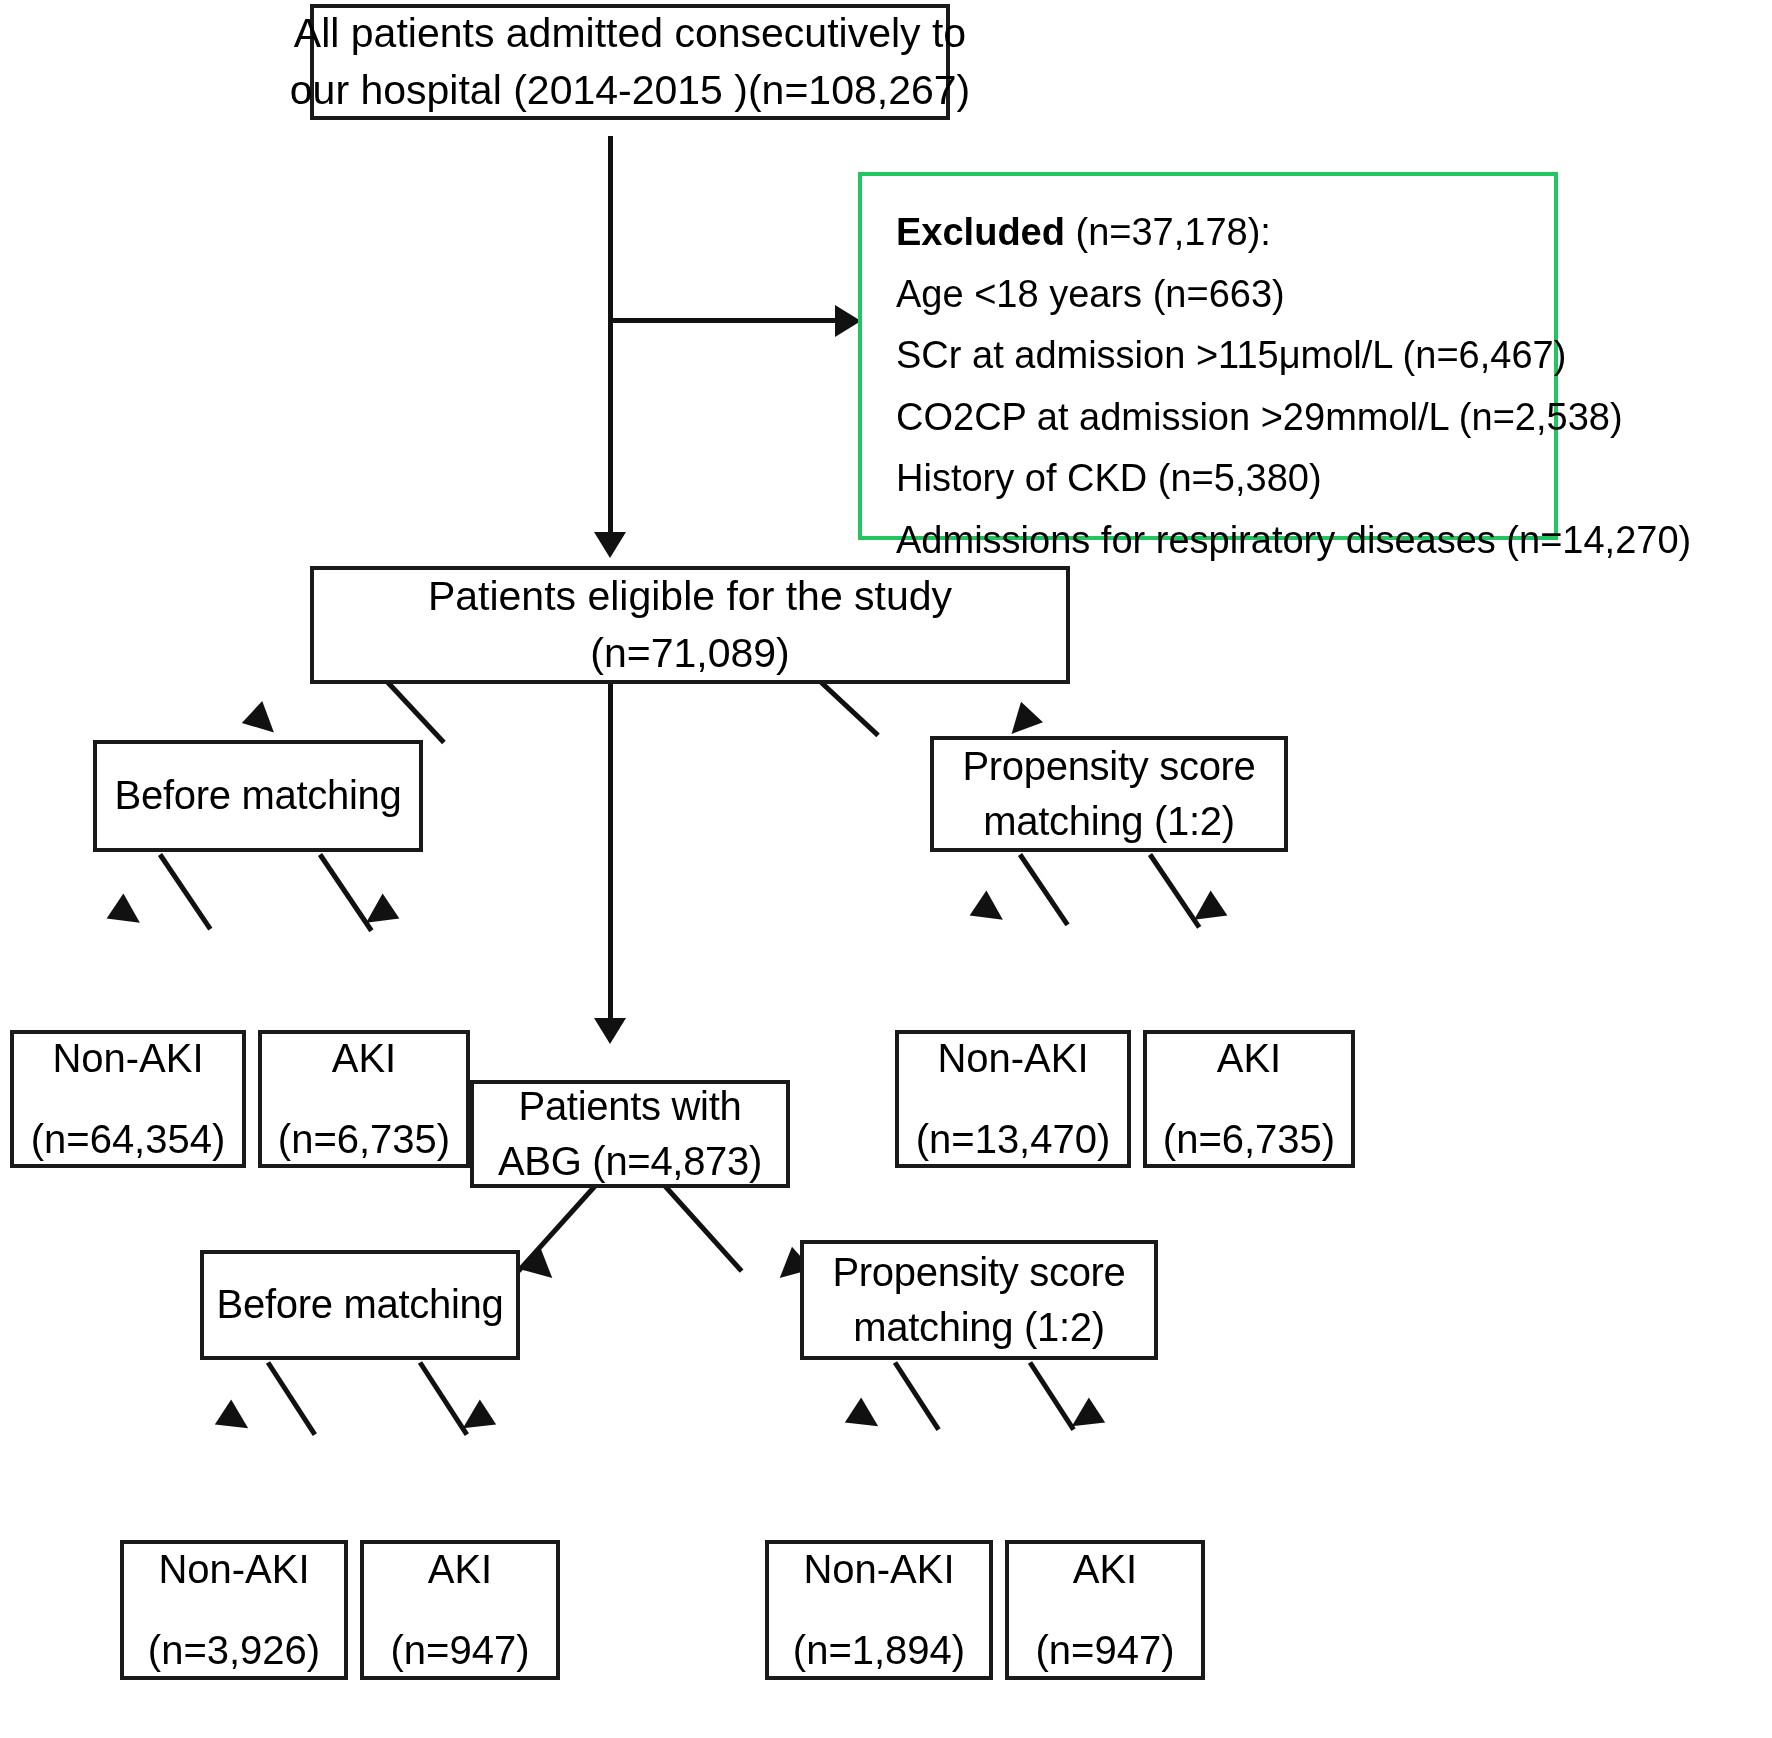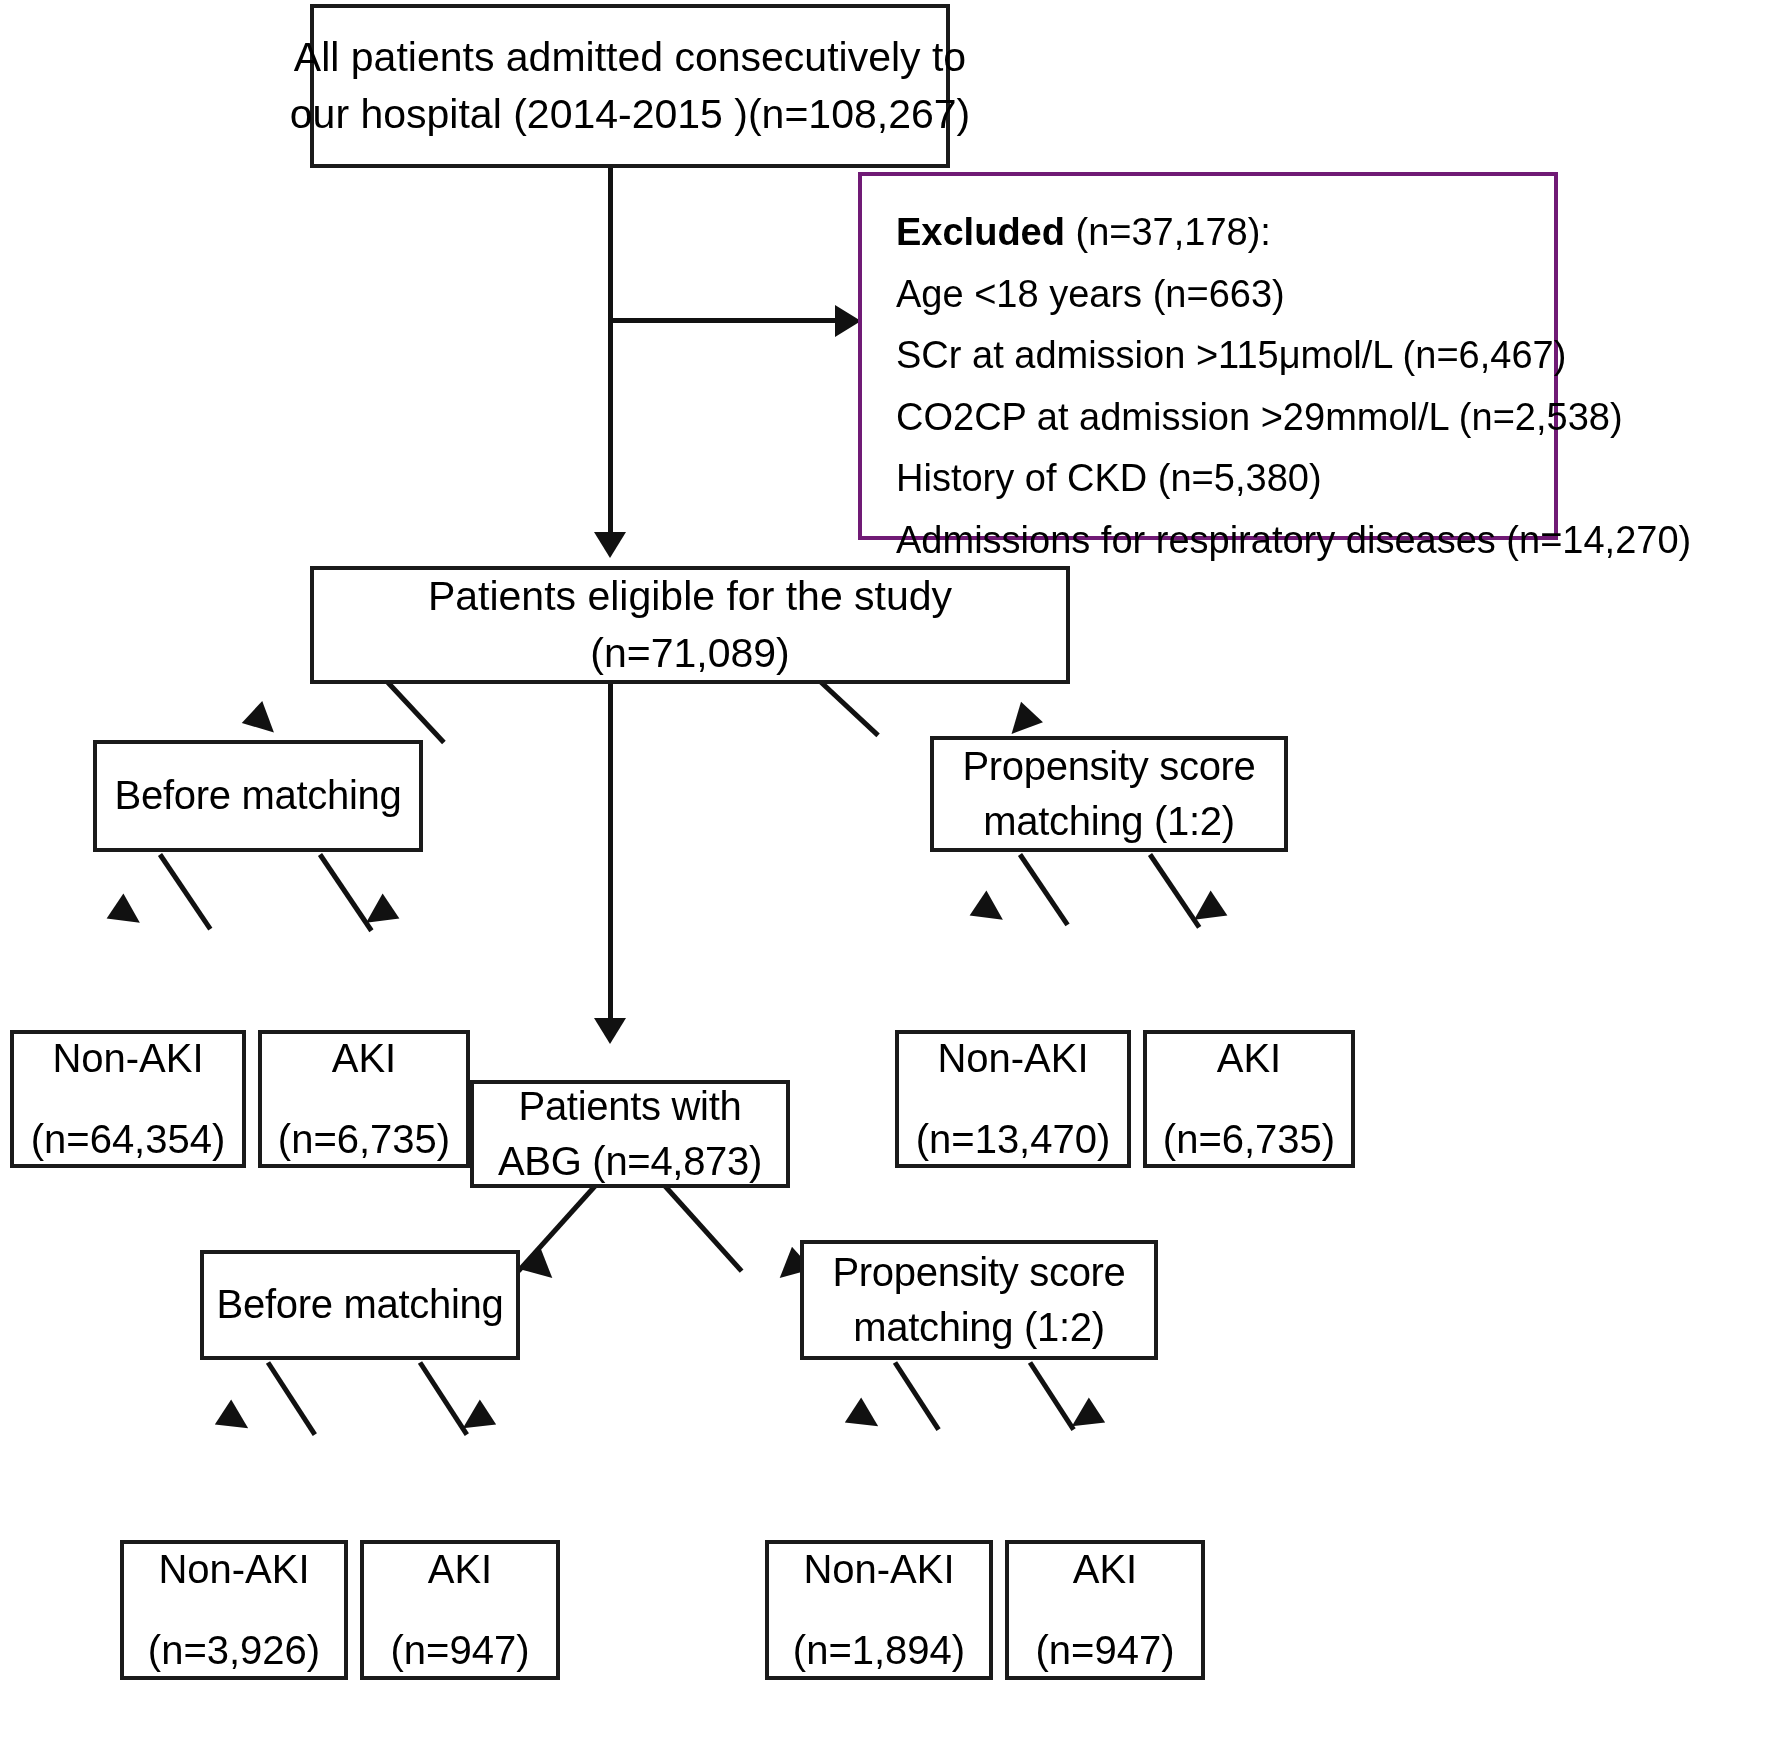--- a/index.html
+++ b/index.html
@@ -35,21 +35,21 @@
   .node .ln { display: block; white-space: nowrap; }
   
   .n-narrow { font-size: 40px; letter-spacing: -0.3px; }
   .n-main   { font-size: 41px; }
   .n-plain  { font-size: 40px; gap: 25px; }
 
   
   #excluded {
     position: absolute;
     box-sizing: border-box;
-    border: 4px solid #701a75;
+    border: 4px solid #22c55e;
     background: #ffffff;
     padding: 26px 0 26px 34px;
     text-align: left;
     font-size: 38px;
     line-height: 1.62;
     z-index: 3;
   }
   #excluded .exc-line { white-space: nowrap; }
   #excluded .exc-strong { font-weight: bold; }
 
@@ -89,21 +89,21 @@
     border-right: 15px solid transparent;
     border-top: 30px solid #111111;
     transform-origin: 50% 0%;
   }
 </style>
 </head>
 <body>
 
 <div id="canvas">
 
-  <div class="node n-main" style="left:310px; top:4px; width:640px; height:164px;">
+  <div class="node n-main" style="left:310px; top:4px; width:640px; height:116px;">
     <span class="ln">All patients admitted consecutively to</span>
     <span class="ln">our hospital (2014-2015 )(n=108,267)</span>
   </div>
 
   <div class="seg vline" style="left:608px; top:136px; width:5px; height:400px;"></div>
   <div class="arrowhead ah-down" style="left:594px; top:532px;"></div>
 
   <div class="seg hline" style="left:608px; top:318px; width:230px; height:5px;"></div>
   <div class="arrowhead ah-right" style="left:835px; top:305px;"></div>
 

